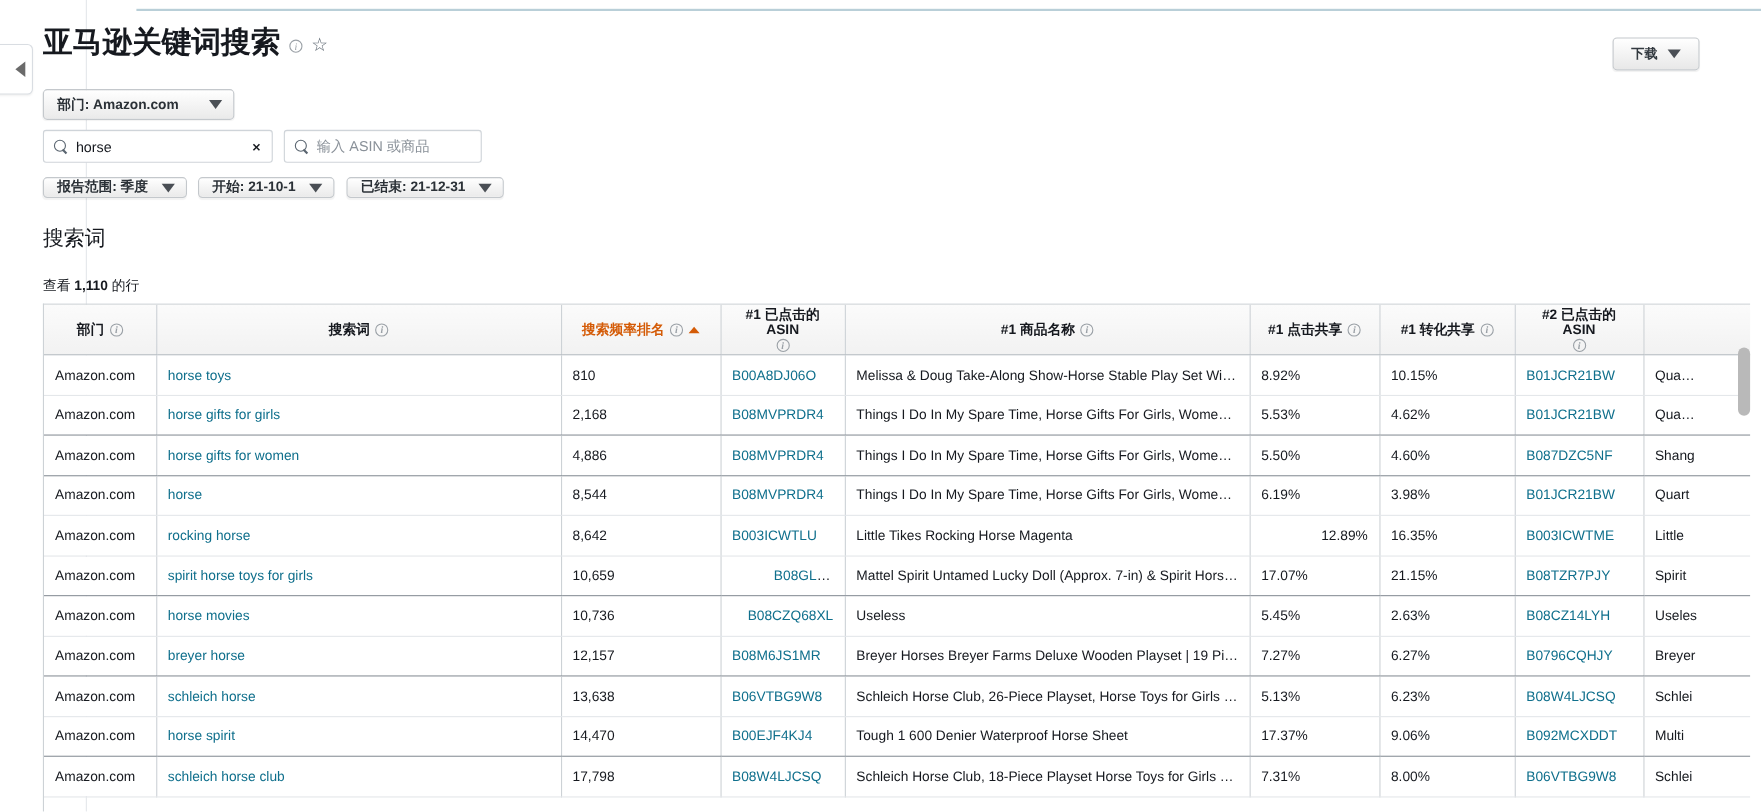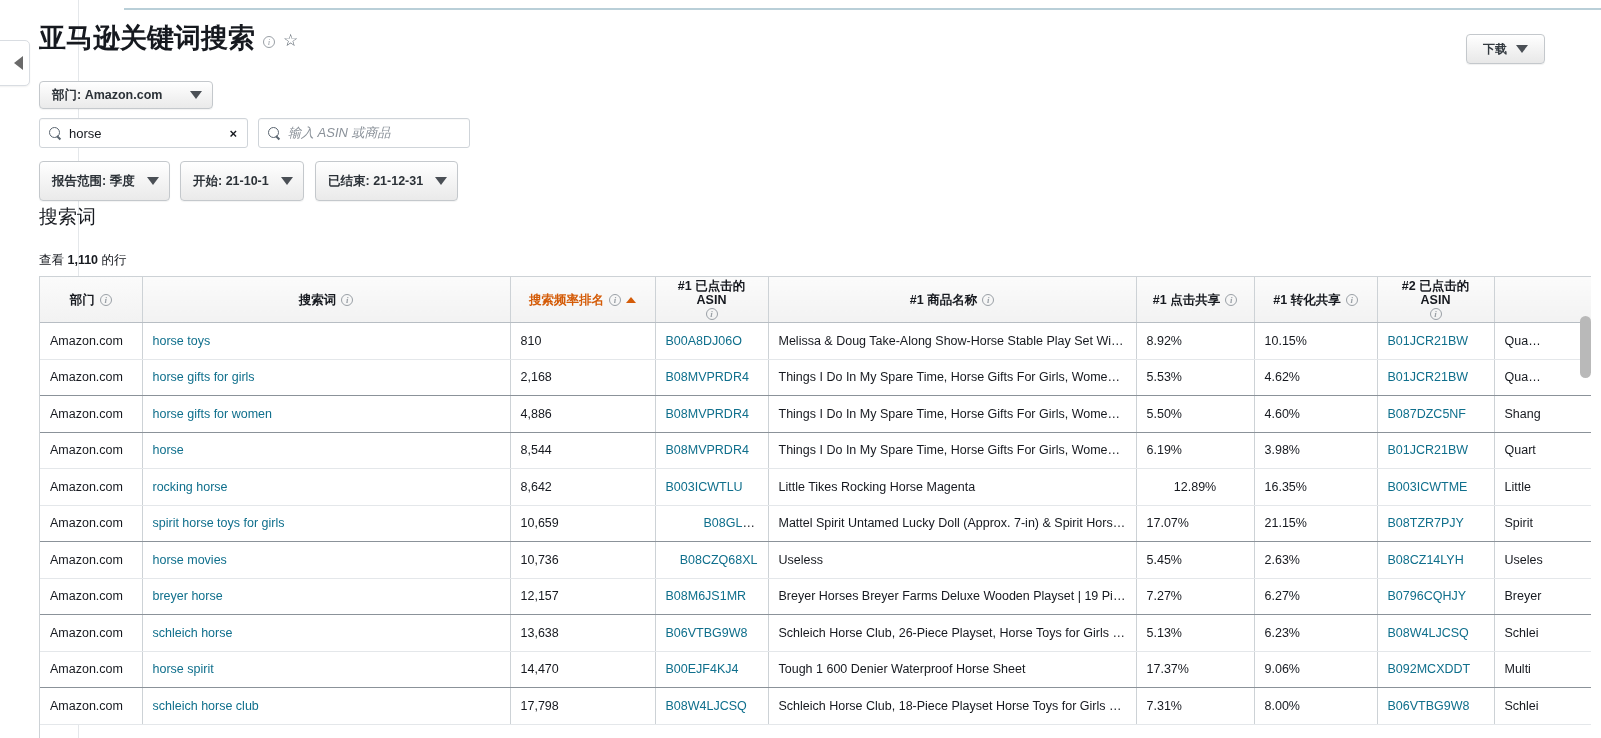--- a/index.html
+++ b/index.html
@@ -131,28 +131,27 @@
     background: #fff;
     border: 1px solid #cfd4d9;
     border-radius: 3px;
     display: flex; align-items: center;
     padding: 0 8px 0 9px;
     box-shadow: inset 0 1px 1px rgba(0,0,0,.03);
   }
   .asin-field {
     position: absolute;
     left: 258px; top: 118px;
-    width: 212px; height: 30px;
+    width: 180px; height: 30px;
     background: #fff;
     border: 1px solid #cfd4d9;
     border-radius: 3px;
     display: flex; align-items: center;
     padding: 0 8px 0 9px;
     box-shadow: inset 0 1px 1px rgba(0,0,0,.03);
-    font-style: italic;
   }
   .mag {
     flex: 0 0 auto;
     width: 13px; height: 13px;
     position: relative;
     margin-right: 7px;
   }
   .mag::before {
     content: "";
     position: absolute; left: 0; top: 0;
@@ -181,21 +180,21 @@
     font-size: 13px;
     font-weight: 700;
     color: #16191f;
     cursor: pointer;
     padding: 0 2px;
   }
 
   .pill-btn {
     position: absolute;
     top: 161px;
-    height: 40px;
+    height: 19px;
     padding: 0 10px 0 12px;
     background: linear-gradient(to bottom, #ffffff 0%, #f2f2f2 60%, #eaeaea 100%);
     border: 1px solid #c4c8cc;
     border-radius: 4px;
     box-shadow: 0 1px 1px rgba(0,0,0,.05);
     display: flex; align-items: center; gap: 12px;
     font-size: 12.5px; font-weight: 700; color: #2b3137;
     white-space: nowrap;
     cursor: pointer;
   }
@@ -453,21 +452,21 @@
             <td style="text-align: left;">3.98%</td>
             <td style="text-align: left;"><span class="celllink">B01JCR21BW</span></td>
             <td style="text-align: left;">Quart</td>
           </tr>
           <tr>
             <td style="text-align: left;">Amazon.com</td>
             <td style="text-align: left;"><span class="celllink">rocking horse</span></td>
             <td style="text-align: left;">8,642</td>
             <td style="text-align: left;"><span class="celllink">B003ICWTLU</span></td>
             <td style="text-align: left;">Little Tikes Rocking Horse Magenta</td>
-            <td style="text-align: center;">12.89%</td>
+            <td style="text-align: right;">12.89%</td>
             <td style="text-align: left;">16.35%</td>
             <td style="text-align: left;"><span class="celllink">B003ICWTME</span></td>
             <td style="text-align: left;">Little </td>
           </tr>
           <tr class="sep">
             <td style="text-align: left;">Amazon.com</td>
             <td style="text-align: left;"><span class="celllink">spirit horse toys for girls</span></td>
             <td style="text-align: left;">10,659</td>
             <td style="text-align: center; padding-left: 48px;"><span class="celllink">B08GLJZWYS</span></td>
             <td style="text-align: left;">Mattel Spirit Untamed Lucky Doll (Approx. 7-in) &amp; Spirit Horse (…</td>

